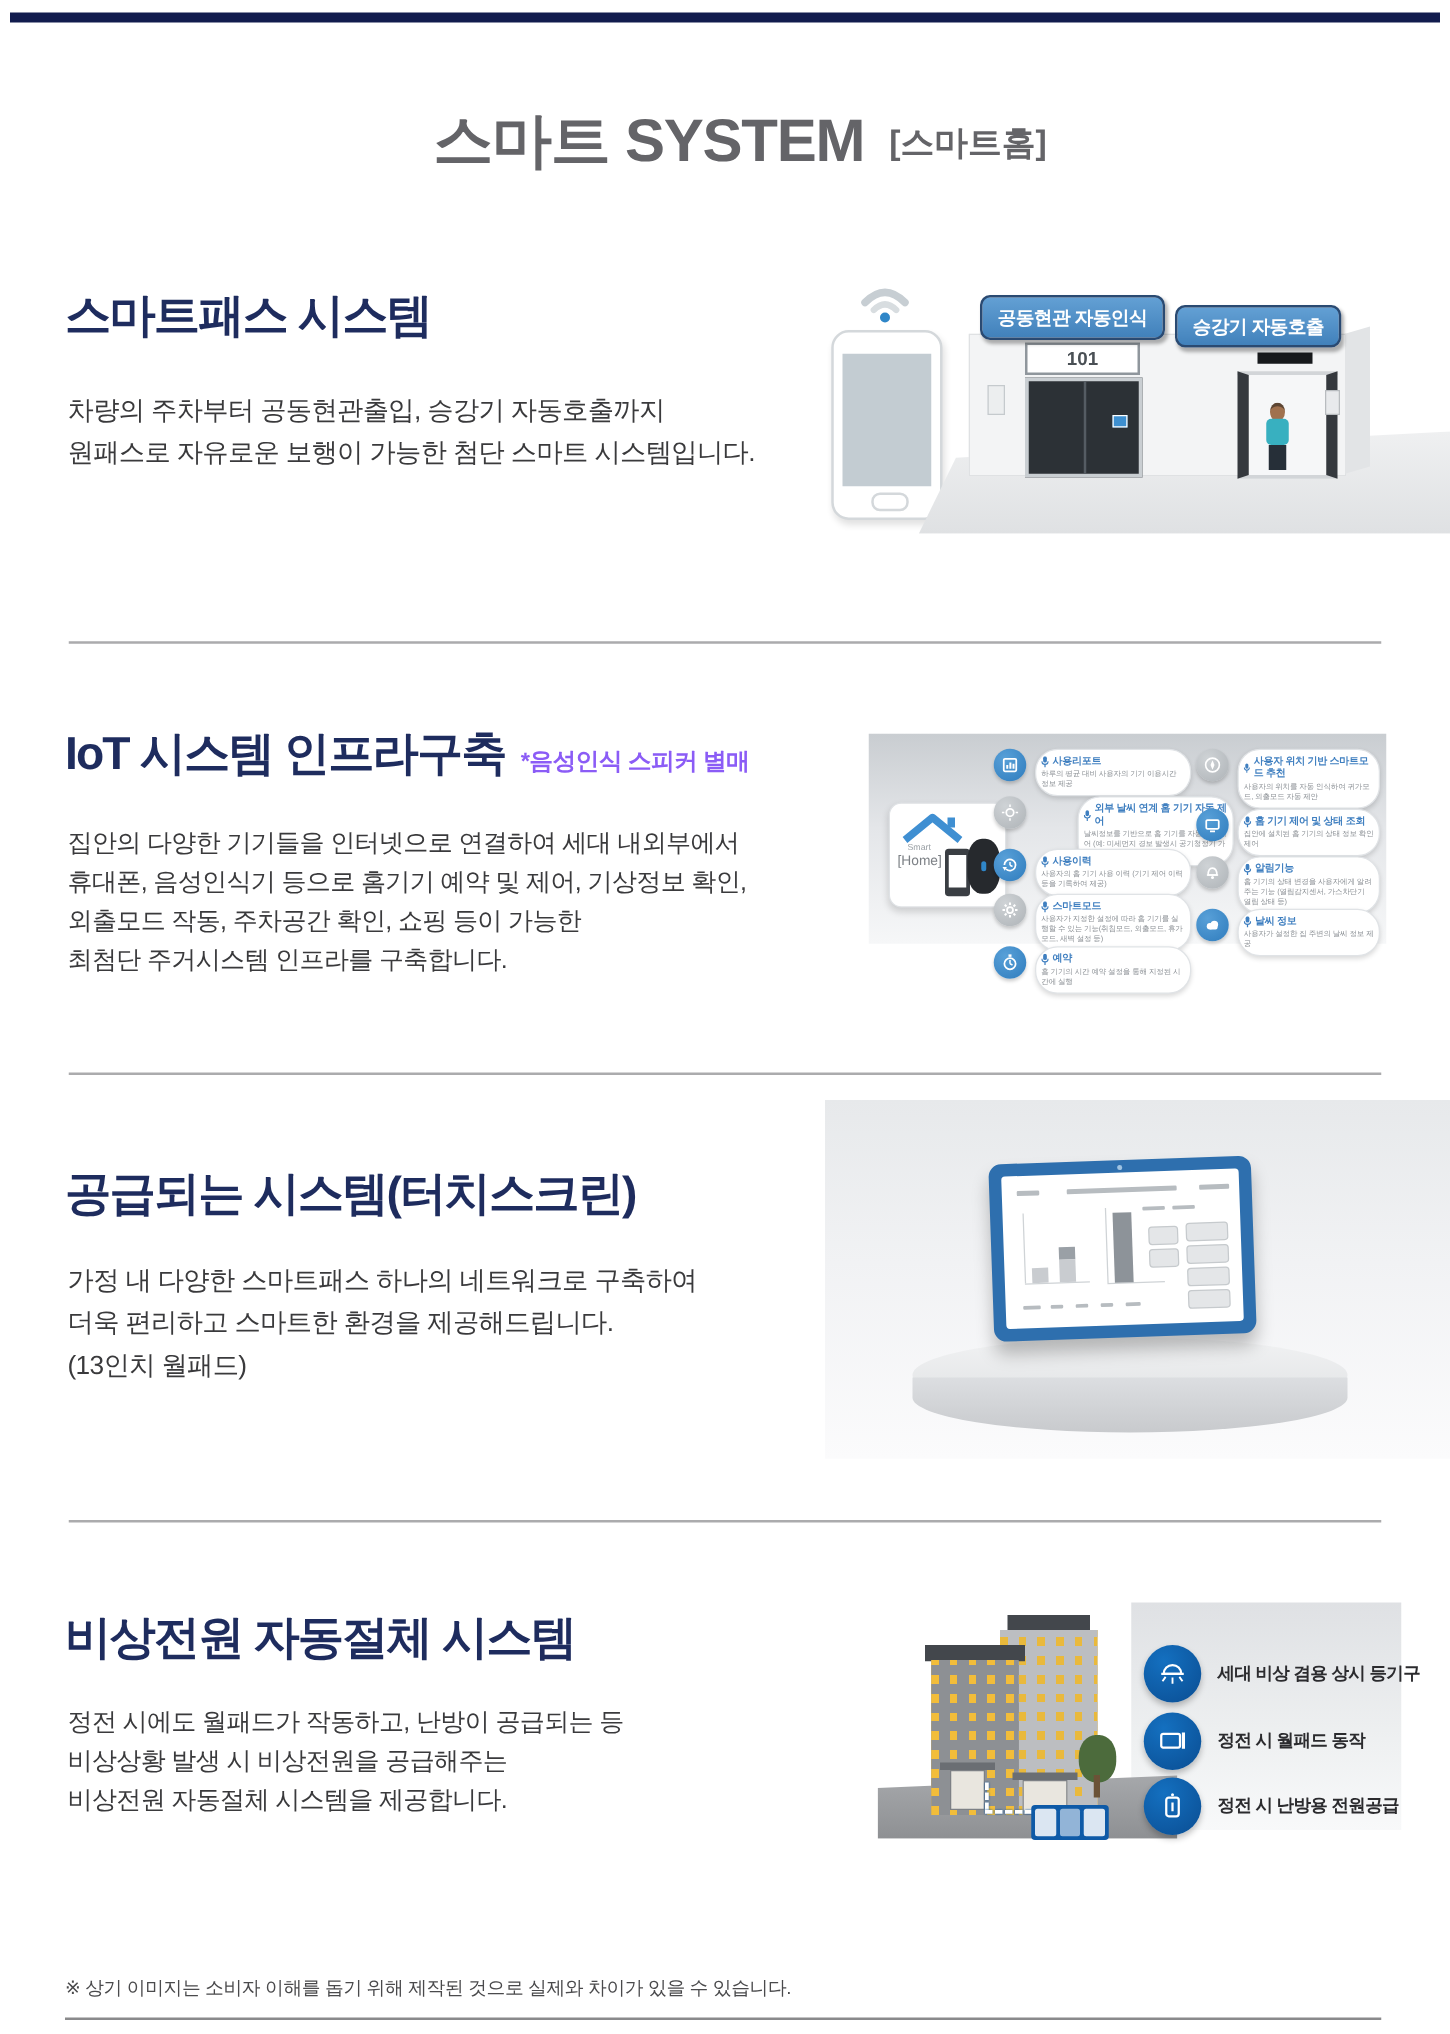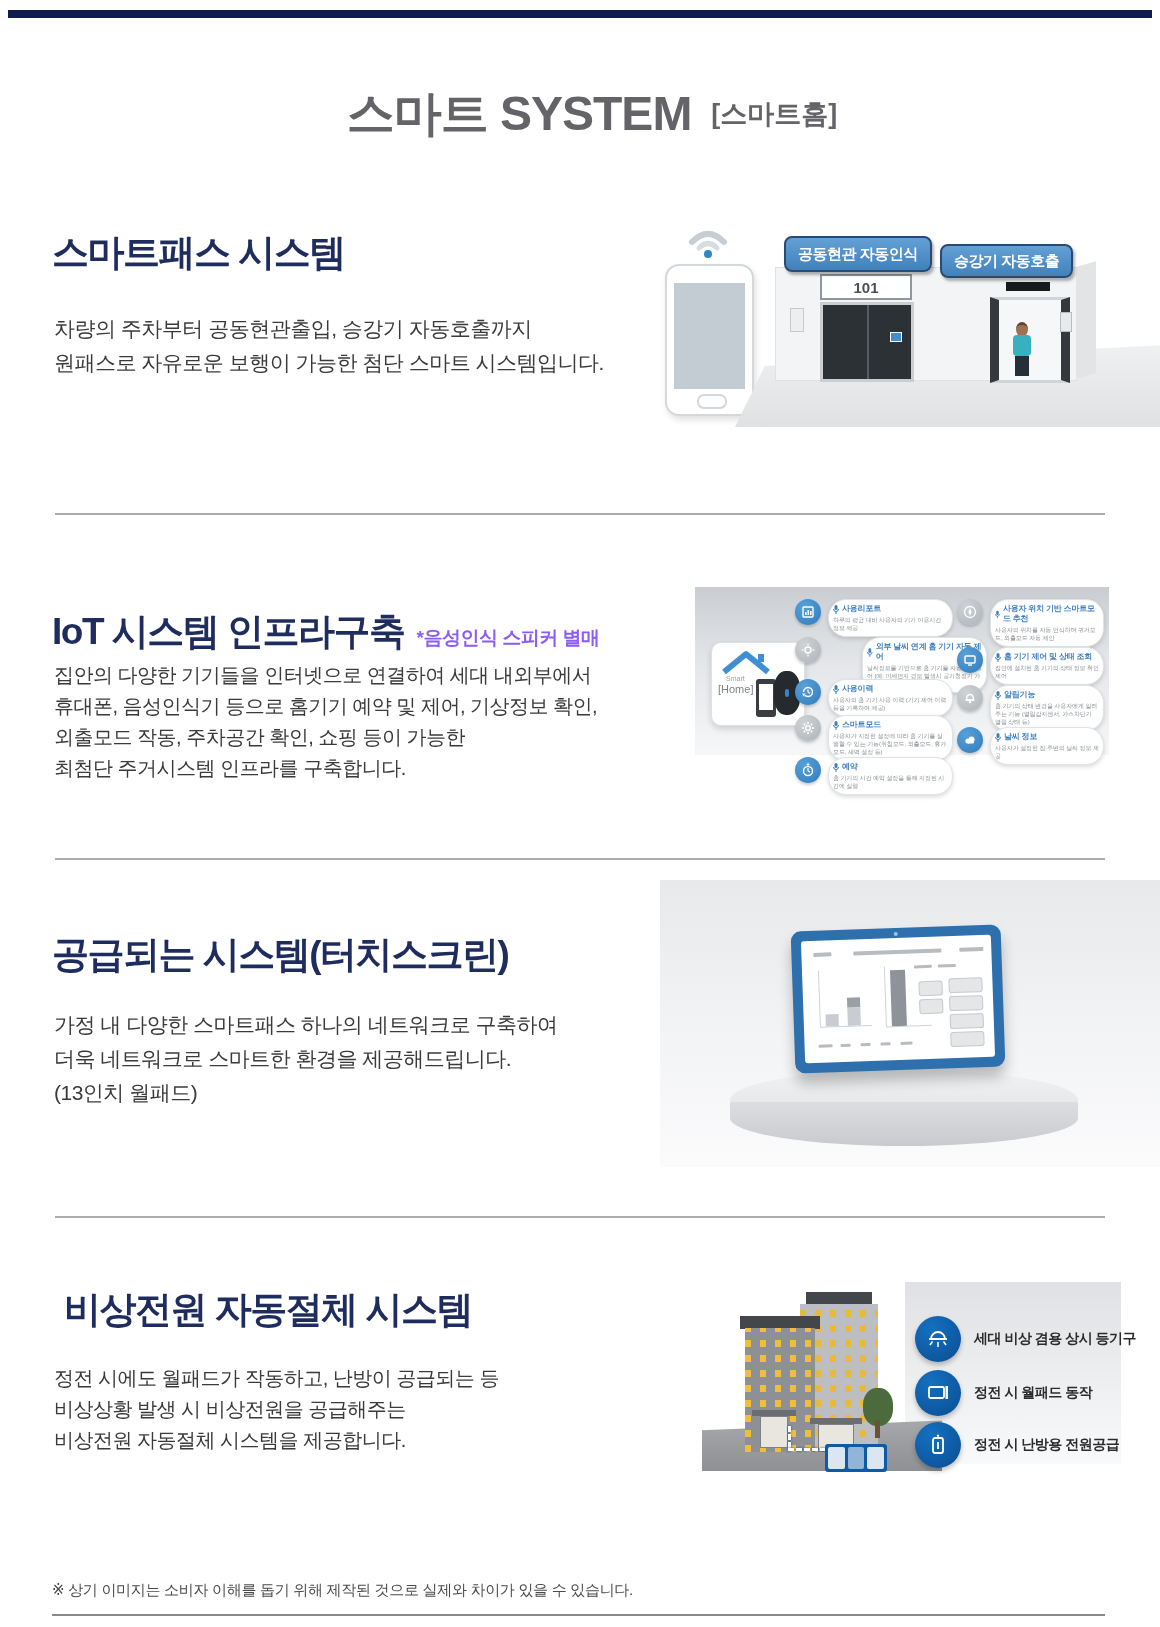--- a/index.html
+++ b/index.html
@@ -162,21 +162,21 @@
       <div class="head"></div>
       <div class="torso"></div>
       <div class="legs"></div>
     </div>
     <div class="badge" style="left:112px;top:24px;">공동현관 자동인식</div>
     <div class="badge" style="left:268px;top:32px;height:30px;">승강기 자동호출</div>
   </div>
 
   <div class="divider" style="top:513px;"></div>
 
-  <div style="position:absolute;left:52px;top:578px;display:flex;align-items:flex-end;gap:12px;margin-top:29px;">
+  <div style="position:absolute;left:52px;top:578px;display:flex;align-items:flex-end;gap:12px;">
     <span class="sec-heading" style="position:static;">IoT 시스템 인프라구축</span>
     <span class="sec-note" style="padding-bottom:6px;">*음성인식 스피커 별매</span>
   </div>
   <div class="sec-body" style="top:660px;">
     <div style="line-height:31px;font-size:20px;">집안의 다양한 기기들을 인터넷으로 연결하여 세대 내외부에서</div>
     <div style="line-height:31px;font-size:20px;">휴대폰, 음성인식기 등으로 홈기기 예약 및 제어, 기상정보 확인,</div>
     <div style="line-height:31px;font-size:20px;">외출모드 작동, 주차공간 확인, 쇼핑 등이 가능한</div>
     <div style="line-height:31px;font-size:20px;">최첨단 주거시스템 인프라를 구축합니다.</div>
   </div>
 
@@ -386,21 +386,21 @@
         <div class="bubble-desc">사용자가 설정한 집 주변의 날씨 정보 제공</div>
       </div>
     </div>
   </div>
 
   <div class="divider" style="top:858px;"></div>
 
   <div class="sec-heading" style="top:930px;">공급되는 시스템(터치스크린)</div>
   <div class="sec-body" style="top:1008px;">
     <div>가정 내 다양한 스마트패스 하나의 네트워크로 구축하여</div>
-    <div>더욱 네트워크로 스마트한 환경을 제공해드립니다.</div>
+    <div>더욱 편리하고 스마트한 환경을 제공해드립니다.</div>
     <div>(13인치 월패드)</div>
   </div>
 
   <div class="il3">
     <div class="pedestal-top"></div>
     <div class="pedestal-side"></div>
     <div class="tablet">
       <div class="cam"></div>
       <div class="tscr">
         <div class="tbar" style="left:12px;top:12px;width:18px;"></div>
@@ -426,21 +426,21 @@
         <div class="tbar" style="left:36px;top:104px;width:10px;height:3px;"></div>
         <div class="tbar" style="left:56px;top:104px;width:10px;height:3px;"></div>
         <div class="tbar" style="left:76px;top:104px;width:10px;height:3px;"></div>
         <div class="tbar" style="left:96px;top:104px;width:12px;height:3px;"></div>
       </div>
     </div>
   </div>
 
   <div class="divider" style="top:1216px;"></div>
 
-  <div class="sec-heading" style="top:1285px;margin-left:12px;">비상전원 자동절체 시스템</div>
+  <div class="sec-heading" style="top:1285px;">비상전원 자동절체 시스템</div>
   <div class="sec-body" style="top:1363px;">
     <div style="line-height:31px;font-size:20px;">정전 시에도 월패드가 작동하고, 난방이 공급되는 등</div>
     <div style="line-height:31px;font-size:20px;">비상상황 발생 시 비상전원을 공급해주는</div>
     <div style="line-height:31px;font-size:20px;">비상전원 자동절체 시스템을 제공합니다.</div>
   </div>
 
   <div class="il4">
     <div class="panel"></div>
 
     <div class="ground"></div>

